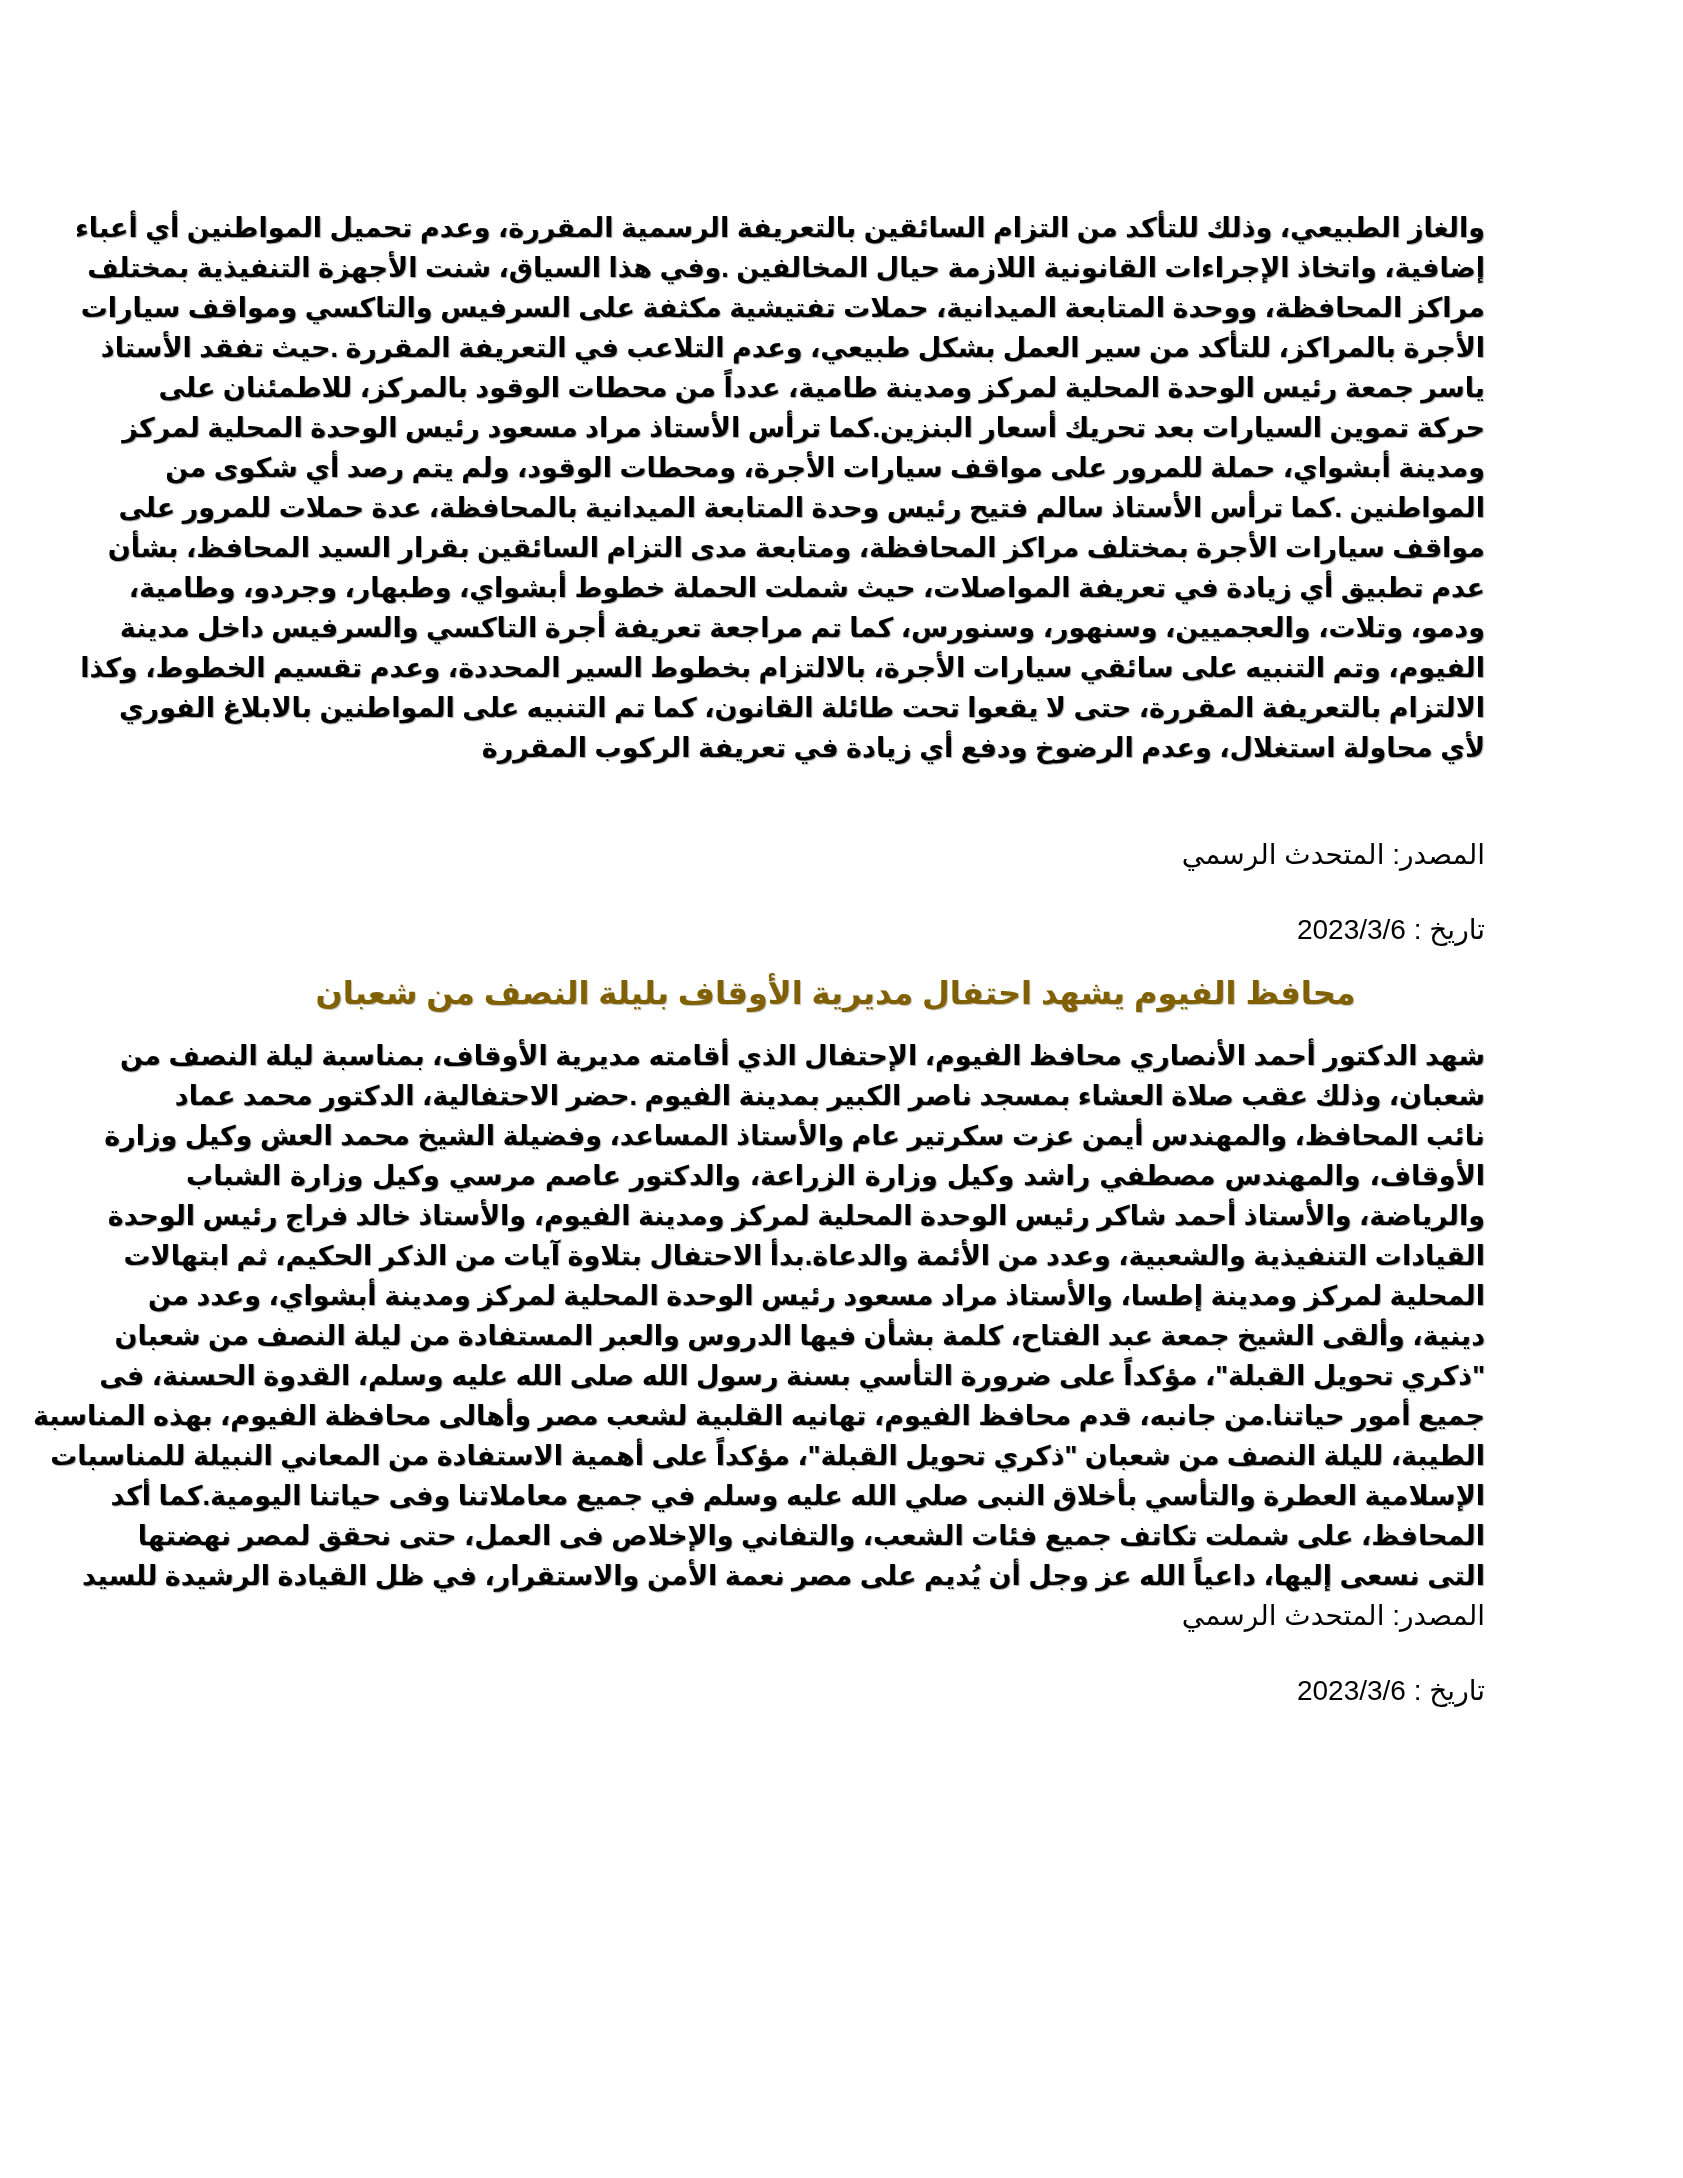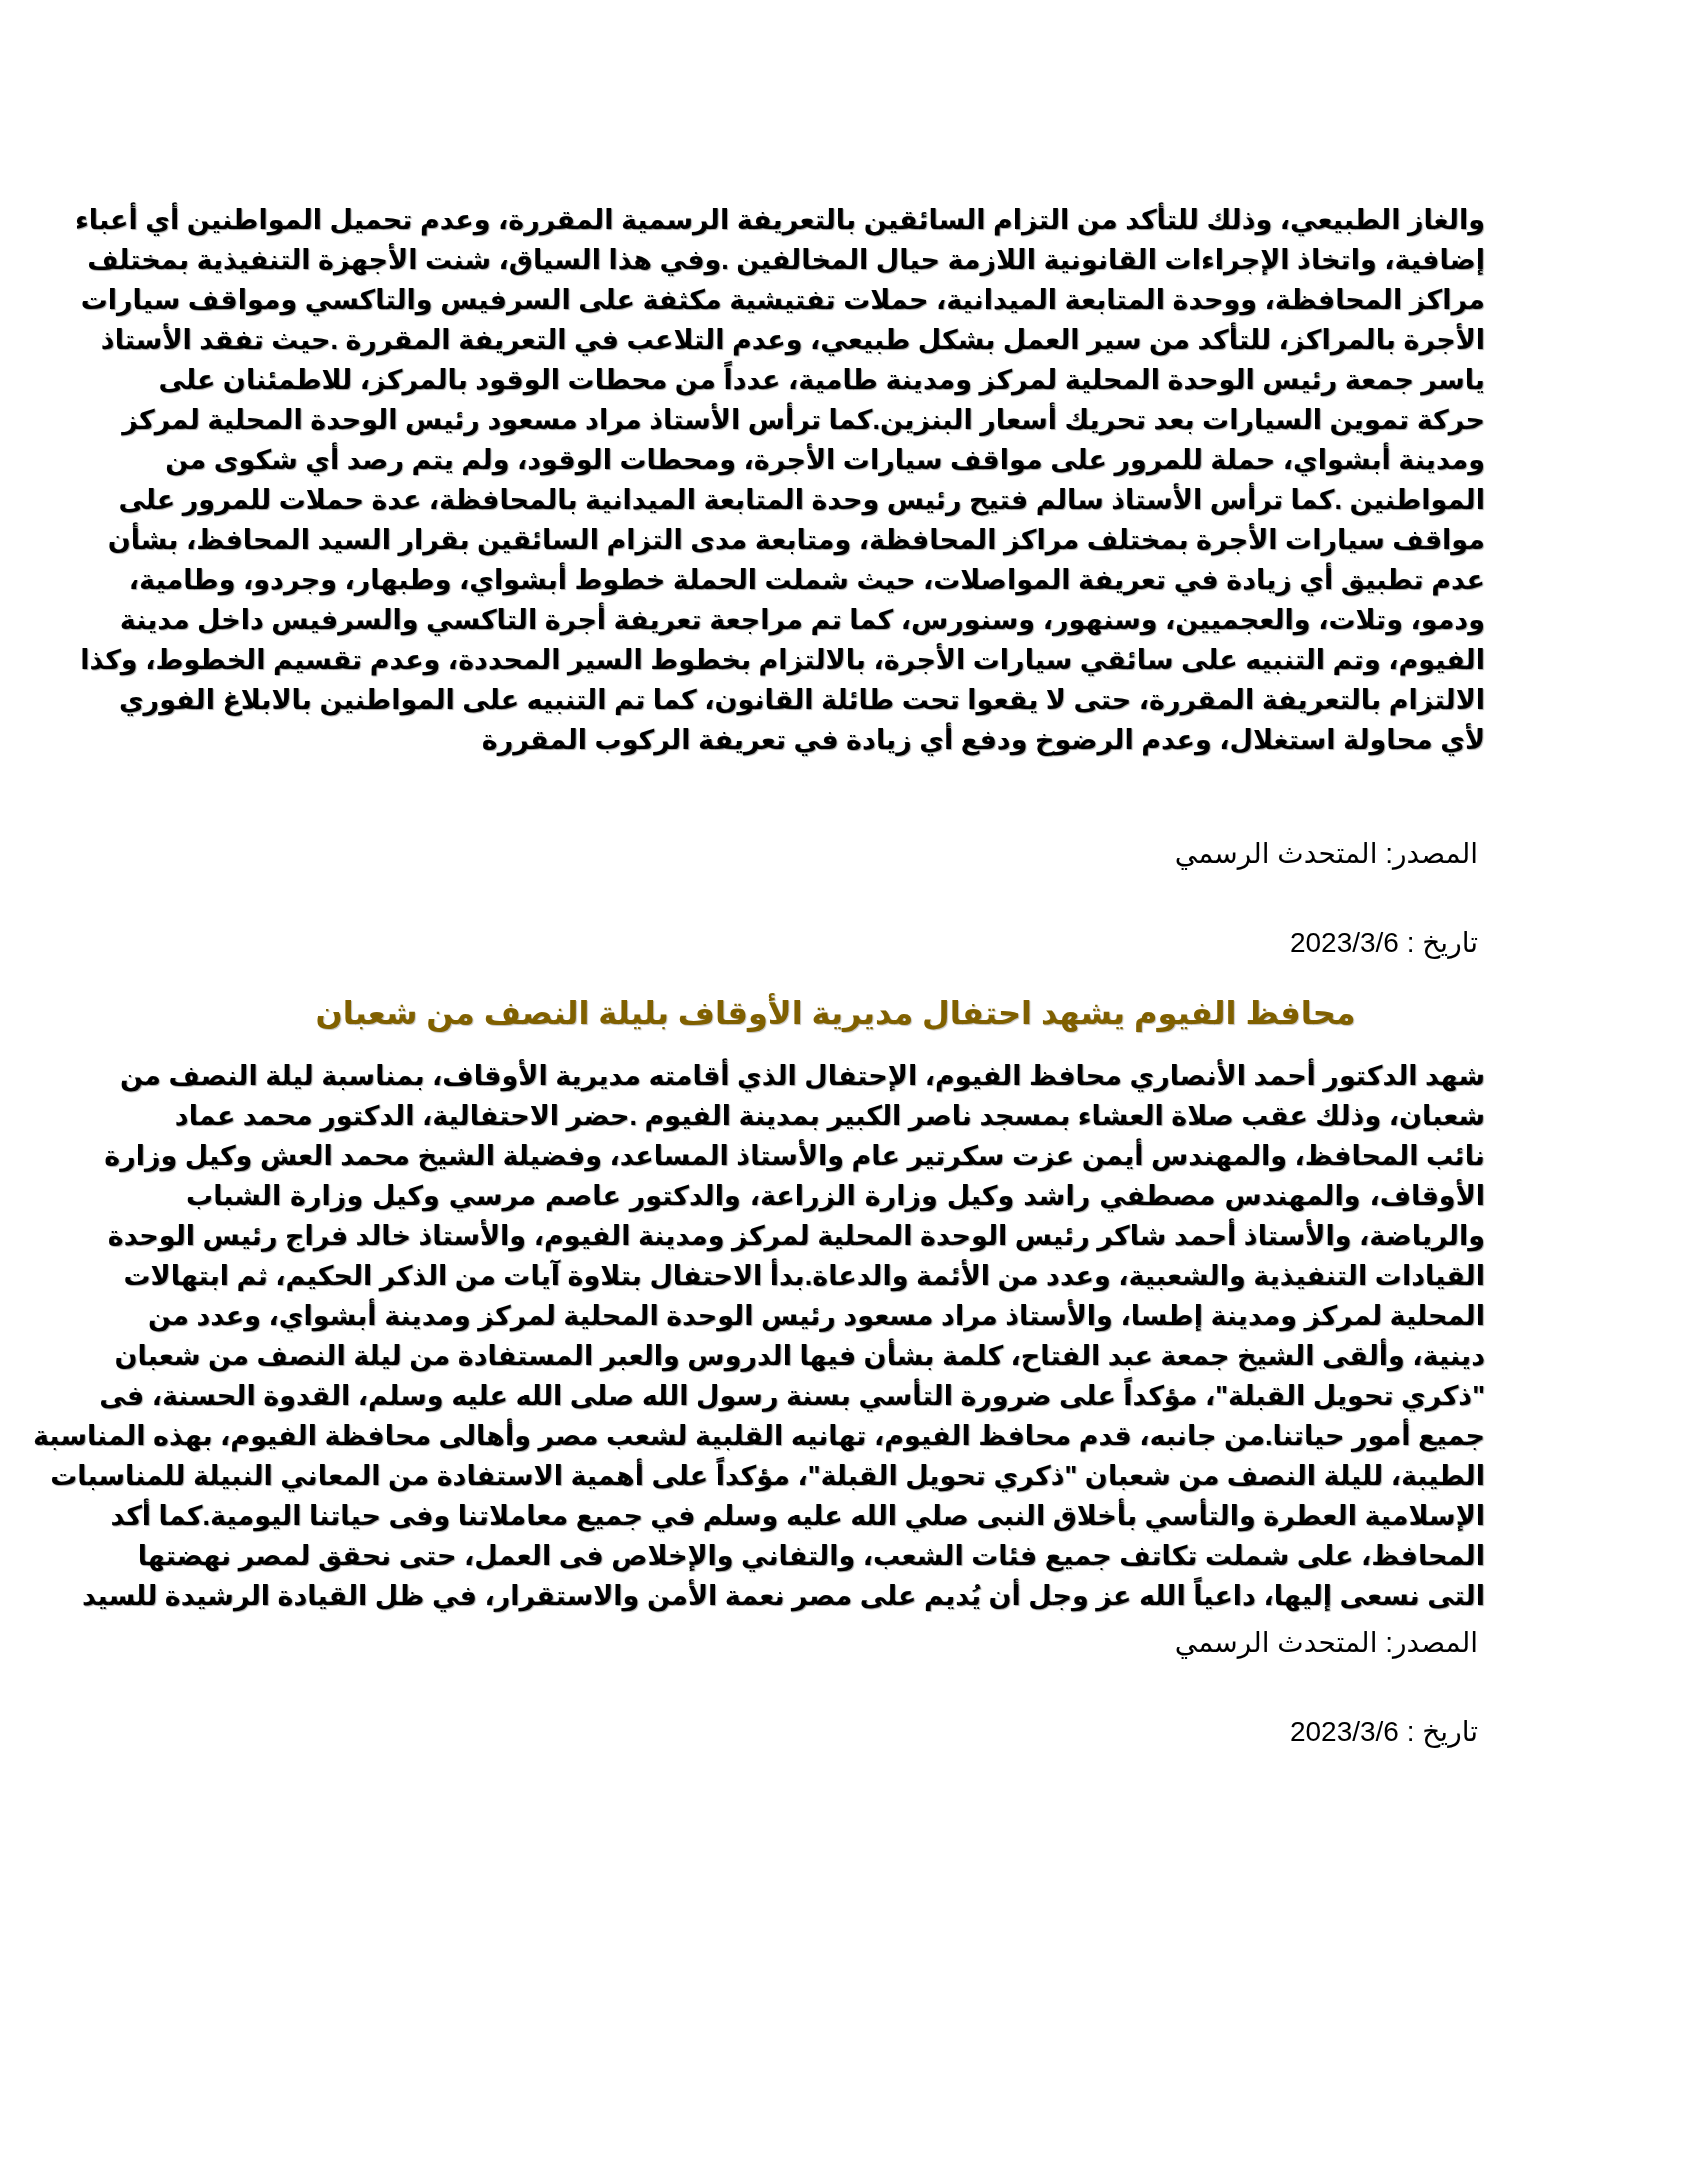--- a/index.html
+++ b/index.html
@@ -11,21 +11,21 @@
       width: 1683px;
       height: 2178px;
       position: relative;
       overflow: hidden;
       font-family: "Liberation Sans", "DejaVu Sans", sans-serif;
       color: #000000;
     }
     .page {
       position: absolute;
       left: 186px;
-      top: 200px;
+      top: 208px;
       width: 1299px;
       direction: rtl;
     }
     .para {
       direction: rtl;
       text-align: justify;
       text-align-last: right;
       font-size: 27px;
       line-height: 40px;
       font-weight: bold;
@@ -45,21 +45,21 @@
     }
     .para .line.regular {
       font-weight: normal;
       text-shadow: none;
     }
     .meta {
       direction: rtl;
       text-align: right;
       font-size: 28px;
       font-weight: normal;
-      margin: 7px;
+      margin: 0;
       line-height: 40px;
     }
     .headline {
       direction: rtl;
       text-align: center;
       font-size: 32px;
       font-weight: bold;
       color: #806000;
       margin: 0;
       line-height: 50px;

